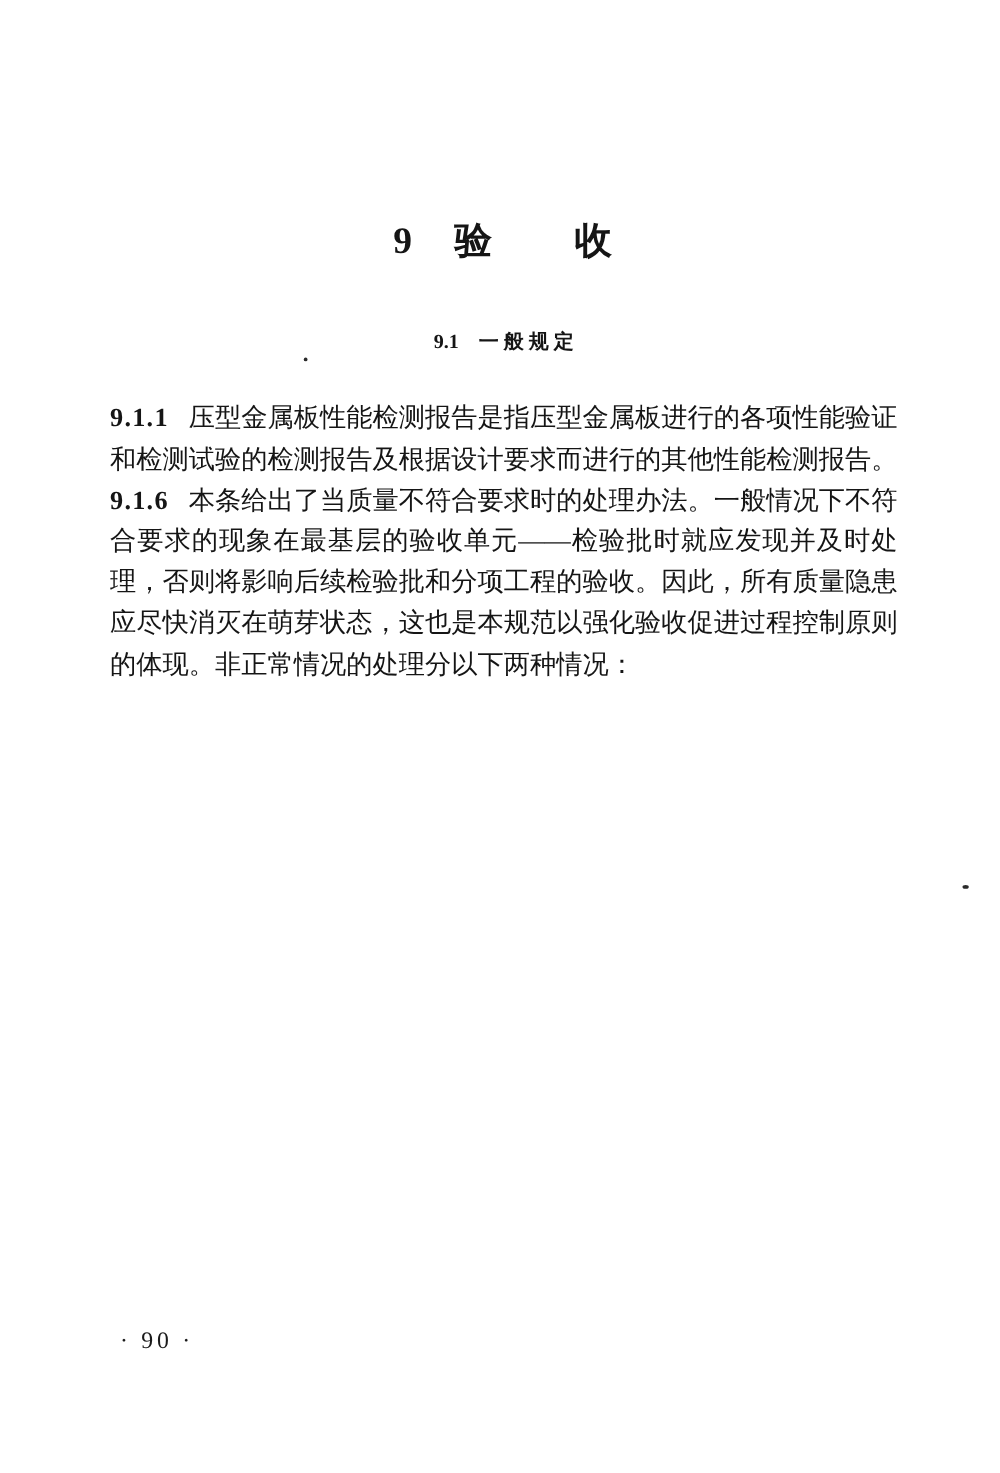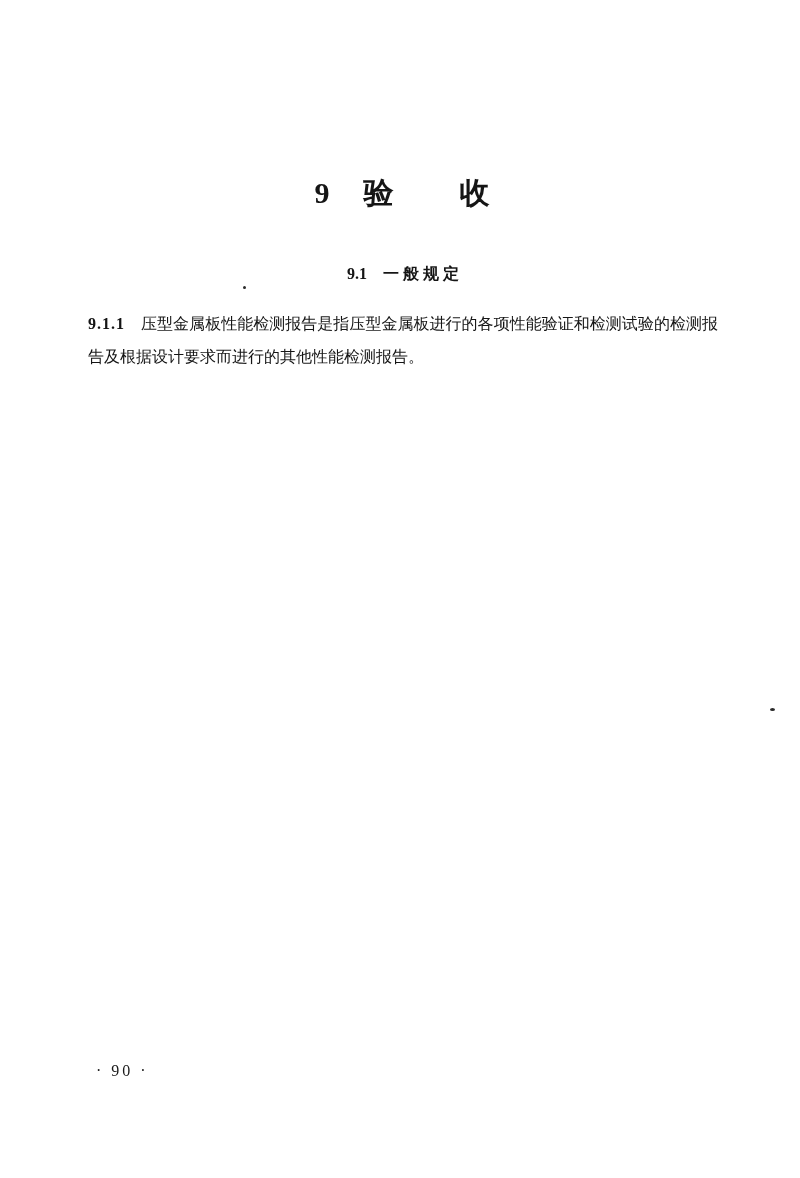--- a/index.html
+++ b/index.html
@@ -10,28 +10,28 @@
   .content{position:absolute;left:88px;top:0;width:630px;}
   .chapter-title{
     font-size:30px;font-weight:bold;text-align:center;
     margin:176px 0 0 0;line-height:34px;letter-spacing:2px;white-space:pre;
   }
   .section-title{
     font-size:16px;font-weight:bold;text-align:center;
     margin:52px 0 0 0;line-height:24px;white-space:pre;
   }
   .paragraphs{
-    margin-top:22px;font-size:16px;line-height:32.8px;
+    margin-top:32px;font-size:21px;line-height:32.8px;
     text-align:justify;text-justify:inter-ideograph;
   }
   .para{margin:0;}
   .para.indent{text-indent:44px;}
   .pnum{font-weight:bold;margin-right:16px;letter-spacing:1px;}
   .page-number{
-    position:absolute;left:96px;top:1062px;font-size:16px;letter-spacing:3px;color:#1a1a1a;
+    position:absolute;left:96px;top:1062px;font-size:19px;letter-spacing:3px;color:#1a1a1a;
   }
   .speck{position:absolute;background:#2a2a2a;border-radius:50%;}
   .speck1{left:243px;top:286px;width:3px;height:3px;}
   .speck2{left:770px;top:708px;width:5px;height:3px;}
 </style>
 </head>
 <body>
 
 <div class="page">
   <div class="content">
@@ -39,20 +39,21 @@
     <h1 class="chapter-title">9　验　　收</h1>
 
     <h2 class="section-title">9.1　一 般 规 定</h2>
 
     <div class="paragraphs">
 
       <p class="para"><span class="pnum">9.1.1</span><span>压型金属板性能检测报告是指压型金属板进行的各项性能验证和检测试验的检测报告及根据设计要求而进行的其他性能检测报告。</span></p>
 
 
 
+      <p class="para"><span class="pnum">9.1.6</span><span>本条给出了当质量不符合要求时的处理办法。一般情况下不符合要求的现象在最基层的验收单元——检验批时就应发现并及时处理，否则将影响后续检验批和分项工程的验收。因此，所有质量隐患应尽快消灭在萌芽状态，这也是本规范以强化验收促进过程控制原则的体现。非正常情况的处理分以下两种情况：</span></p>
 
 
     </div>
   </div>
 
   <div class="page-number">· 90 ·</div>
 
   <div class="speck speck1"></div>
   <div class="speck speck2"></div>
 </div>

